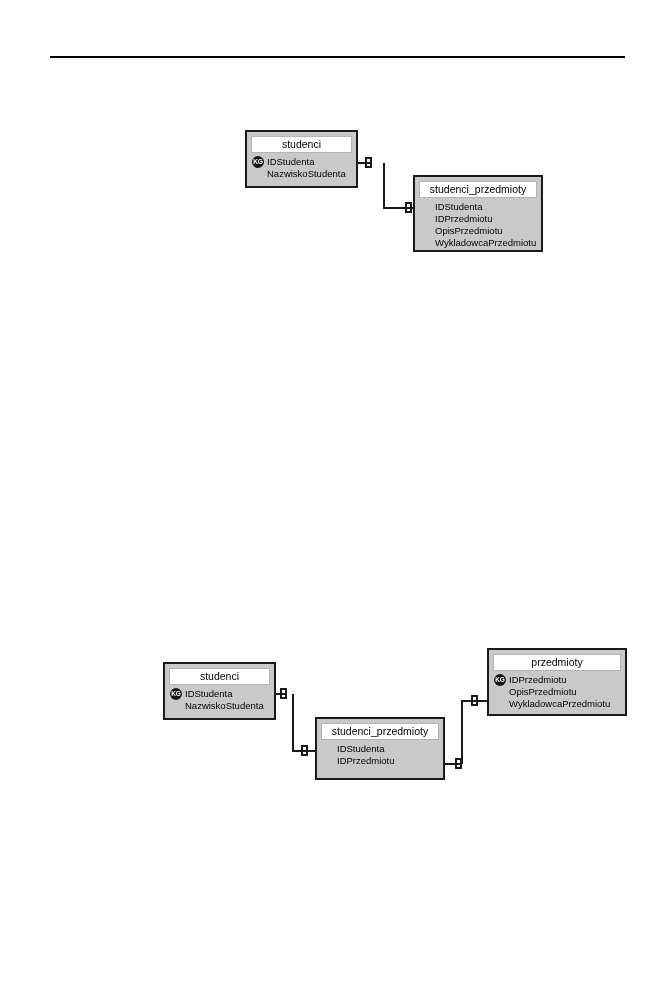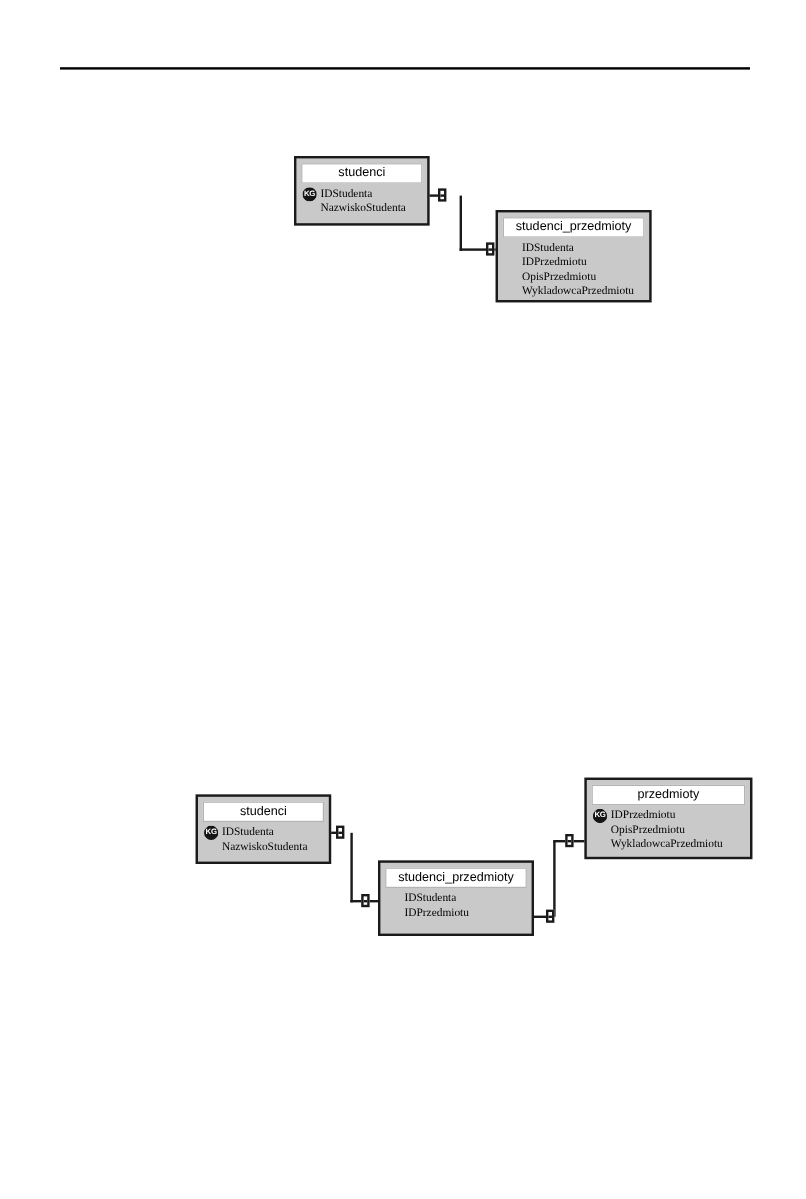--- a/index.html
+++ b/index.html
@@ -92,21 +92,20 @@
     text-align: center;
     letter-spacing: -0.2px;
     border-radius: 50%;
     clip-path: polygon(30% 0%, 70% 0%, 100% 30%, 100% 70%, 70% 100%, 30% 100%, 0% 70%, 0% 30%);
     font-family: "Liberation Sans", sans-serif;
     overflow: hidden;
   }
 
   .field-name {
     flex: 1;
-    font-family: Liberation Serif, serif;
   }
 
   
   .conn-h {
     position: absolute;
     height: 2px;
     background: #1a1a1a;
   }
   .conn-v {
     position: absolute;

